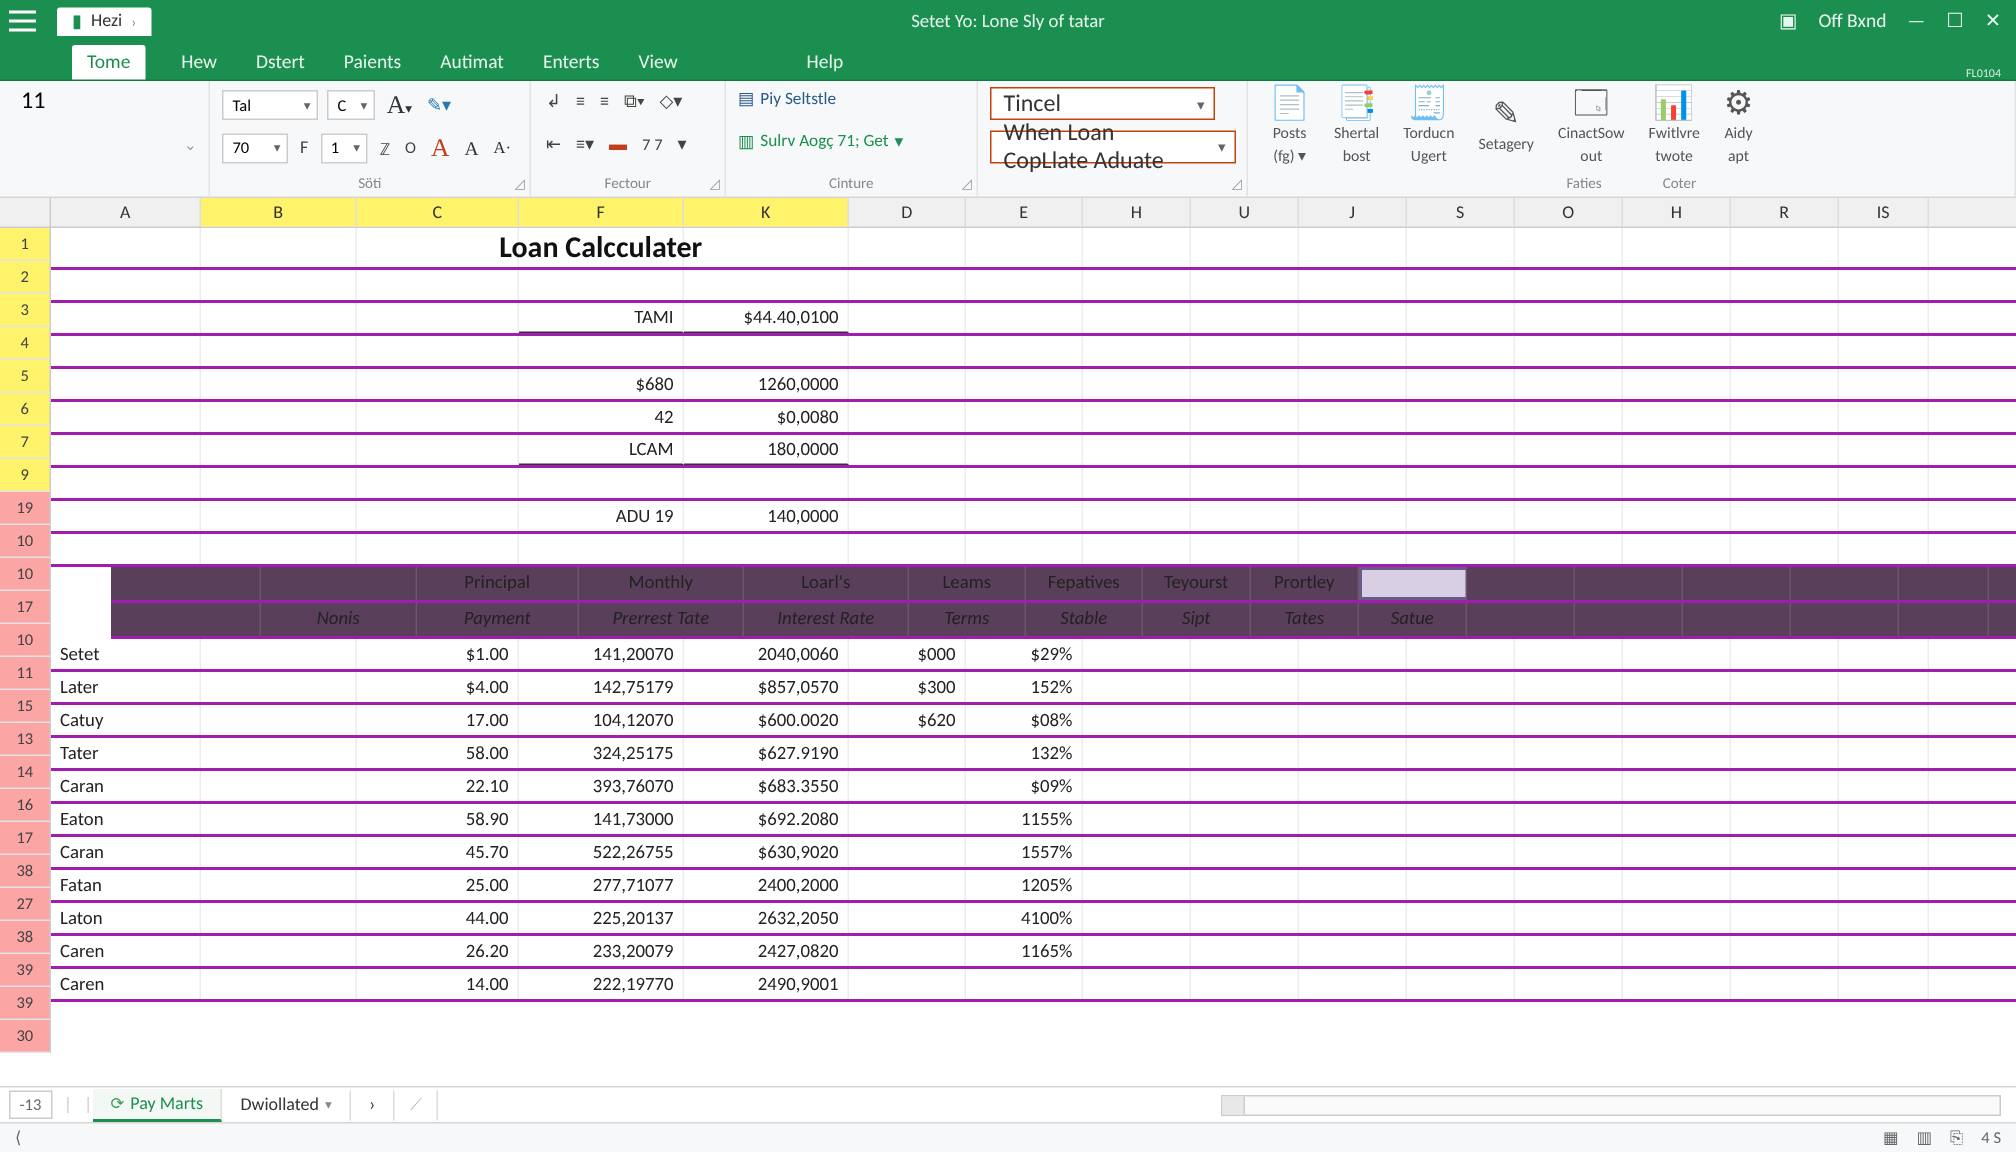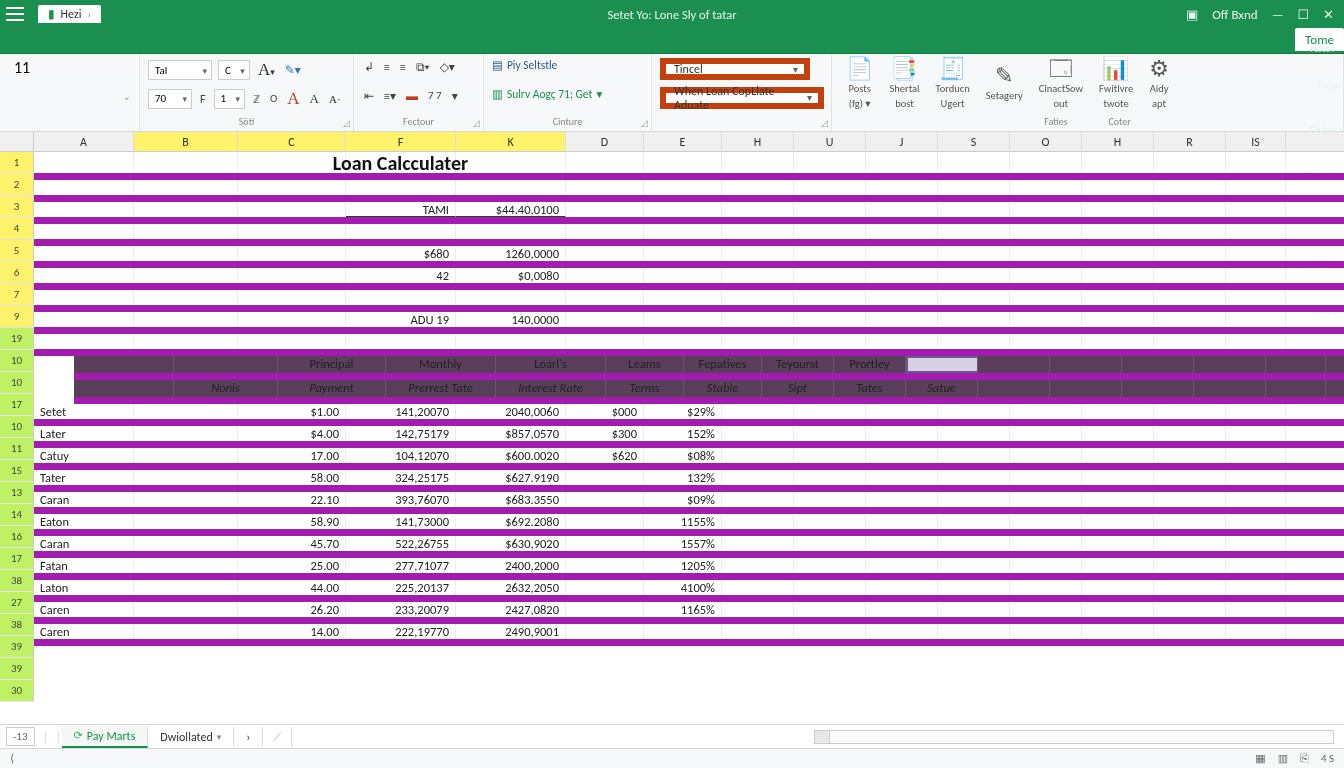--- a/index.html
+++ b/index.html
@@ -11,59 +11,59 @@
 .burger { width: 18px; height: 14px; display: flex; flex-direction: column; justify-content: space-between; cursor: pointer; }
 .burger div { height: 2px; background: #fff; }
 .filetab { background: #fff; color: #333; padding: 2px 10px; font-size: 12px; border-radius: 2px 2px 0 0; display: flex; align-items: center; gap: 6px; margin-left: 8px; }
 .filetab .chev { color: #888; font-size: 10px; }
 .doc-title { position: absolute; left: 50%; transform: translateX(-50%); font-size: 12.5px; color: #e6f5ed; }
 .tb-right { margin-left: auto; display: flex; align-items: center; gap: 14px; padding-right: 10px; }
 .tb-icon { font-size: 13px; color: #e6f5ed; cursor: pointer; }
 .tb-badge { font-size: 8px; color: #cfe9da; position: absolute; right: 10px; top: 44px; }
 
 
-.menutabs { height: 26px; background: #1b8f4f; display: flex; align-items: flex-end; font-size: 13px; color: #e6f5ed; padding-left: 48px; gap: 22px; border-bottom: 1px solid #0f7a40; flex-direction: column; }
+.menutabs { height: 26px; background: #1b8f4f; display: flex; align-items: flex-end; font-size: 13px; color: #e6f5ed; padding-left: 48px; gap: 22px; border-bottom: 1px solid #0f7a40; }
 .menutabs .mtab { padding: 4px 2px; cursor: pointer; }
 .menutabs .mtab.active { background: #fff; color: #1b8f4f; padding: 4px 10px; border-radius: 2px 2px 0 0; }
 .menutabs .mtab.help { margin-left: 60px; }
 
 
 .ribbon { height: 78px; background: #f7f8f9; border-bottom: 1px solid #d6d6d6; display: flex; }
 .rgrp { border-right: 1px solid #e3e3e3; display: flex; flex-direction: column; justify-content: space-between; padding: 4px 8px 2px; position: relative; }
 .rgrp-lbl { font-size: 10px; color: #888; text-align: center; padding-bottom: 1px; }
 .r-row { display: flex; align-items: center; gap: 6px; }
 .combo { border: 1px solid #ccc; background: #fff; font-size: 11px; padding: 2px 18px 2px 6px; position: relative; min-width: 64px; height: 20px; display: flex; align-items: center; }
 .combo::after { content: "▾"; position: absolute; right: 4px; font-size: 9px; color: #666; }
 .iconbtn { font-size: 12px; color: #444; cursor: pointer; padding: 2px; }
 .iconbtn.sm { font-size: 11px; }
 .A-big { font-family: "Times New Roman", serif; font-size: 17px; color: #333; }
 .A-mid { font-family: "Times New Roman", serif; font-size: 13px; color: #333; }
 .A-sm  { font-family: "Times New Roman", serif; font-size: 11px; color: #333; }
 .color-a { color: #c43d1c; }
 .paint { color: #2a7ab0; }
 .lnk { font-size: 11.5px; color: #2a5a8a; cursor: pointer; display: flex; align-items: center; gap: 4px; }
 .lnk.green { color: #1b8f4f; }
-.big-combo { border: 6px solid #c2410c; background: #fff; font-size: 12px; padding: 3px 22px 3px 8px; position: relative; min-width: 150px; height: 22px; display: flex; align-items: center; color: #333; }
+.big-combo { border: 1px solid #c2410c; background: #fff; font-size: 16px; padding: 3px 22px 3px 8px; position: relative; min-width: 150px; height: 22px; display: flex; align-items: center; color: #333; }
 .big-combo::after { content: "▾"; position: absolute; right: 6px; font-size: 10px; color: #666; }
 .vgrp { display: flex; flex-direction: column; align-items: center; gap: 2px; font-size: 10.5px; color: #555; cursor: pointer; padding: 0 6px; }
 .vgrp .ic { font-size: 22px; line-height: 22px; }
 .dlg-launch { position: absolute; right: 3px; bottom: 3px; font-size: 9px; color: #999; }
 .namebox { width: 134px; border-right: 1px solid #d6d6d6; display: flex; align-items: center; justify-content: space-between; padding: 0 6px; }
 
 
 .grid { position: relative; height: 582px; }
 .corner { position: absolute; left: 0; top: 0; width: 34px; height: 20px; background: #f0f0f0; border-right: 1px solid #ccc; border-bottom: 1px solid #ccc; }
 .colhdrs { position: absolute; left: 34px; top: 0; right: 0; height: 20px; display: flex; background: #f0f0f0; border-bottom: 1px solid #ccc; }
 .colhdr { border-right: 1px solid #ddd; display: flex; align-items: center; justify-content: center; font-size: 12px; color: #333; }
 .colhdr.hl { background: #fff36b; }
 .rowhdrs { position: absolute; left: 0; top: 20px; width: 34px; }
-.rowhdr { height: 22px; border-bottom: 1px solid #e4e4e4; border-right: 1px solid #ccc; background: #bef264; display: flex; align-items: center; justify-content: center; font-size: 11px; color: #444; }
+.rowhdr { height: 22px; border-bottom: 1px solid #e4e4e4; border-right: 1px solid #ccc; background: #fca5a5; display: flex; align-items: center; justify-content: center; font-size: 11px; color: #444; }
 .rowhdr.hl { background: #fff36b; }
 .cells { position: absolute; left: 34px; top: 20px; right: 0; }
-.crow { display: flex; height: 22px; border-bottom: 7px solid #a21caf; }
+.crow { display: flex; height: 22px; border-bottom: 2px solid #a21caf; }
 .cell { border-right: 1px solid #ececec; font-size: 12.5px; display: flex; align-items: center; padding: 0 6px; color: #222; overflow: hidden; white-space: nowrap; }
 .cell.r { justify-content: flex-end; }
 .cell.c { justify-content: center; }
 
 
 .loan-title { font-size: 20px; font-weight: 600; color: #111; }
 
 
 .thdr { background: #5a3f5a; color: #fff; font-size: 13px; margin-left: 40px; }
 .thdr .cell { border-right: 1px solid #6d5470; justify-content: center; text-align: center; line-height: 1.15; }
@@ -395,20 +395,37 @@
         <div class="cell cw-S"></div>
         <div class="cell cw-O"></div>
         <div class="cell cw-I1"></div>
         <div class="cell cw-R"></div>
         <div class="cell cw-IS"></div>
       </div>
       <div class="crow">
         <div class="cell cw-A"></div>
         <div class="cell cw-B"></div>
         <div class="cell cw-C"></div>
+        <div class="cell cw-F r uline">LCAM</div>
+        <div class="cell cw-K r uline">180,0000</div>
+        <div class="cell cw-D"></div>
+        <div class="cell cw-E"></div>
+        <div class="cell cw-H"></div>
+        <div class="cell cw-U"></div>
+        <div class="cell cw-J"></div>
+        <div class="cell cw-S"></div>
+        <div class="cell cw-O"></div>
+        <div class="cell cw-I1"></div>
+        <div class="cell cw-R"></div>
+        <div class="cell cw-IS"></div>
+      </div>
+      <div class="crow">
+        <div class="cell cw-A"></div>
+        <div class="cell cw-B"></div>
+        <div class="cell cw-C"></div>
         <div class="cell cw-F"></div>
         <div class="cell cw-K"></div>
         <div class="cell cw-D"></div>
         <div class="cell cw-E"></div>
         <div class="cell cw-H"></div>
         <div class="cell cw-U"></div>
         <div class="cell cw-J"></div>
         <div class="cell cw-S"></div>
         <div class="cell cw-O"></div>
         <div class="cell cw-I1"></div>

